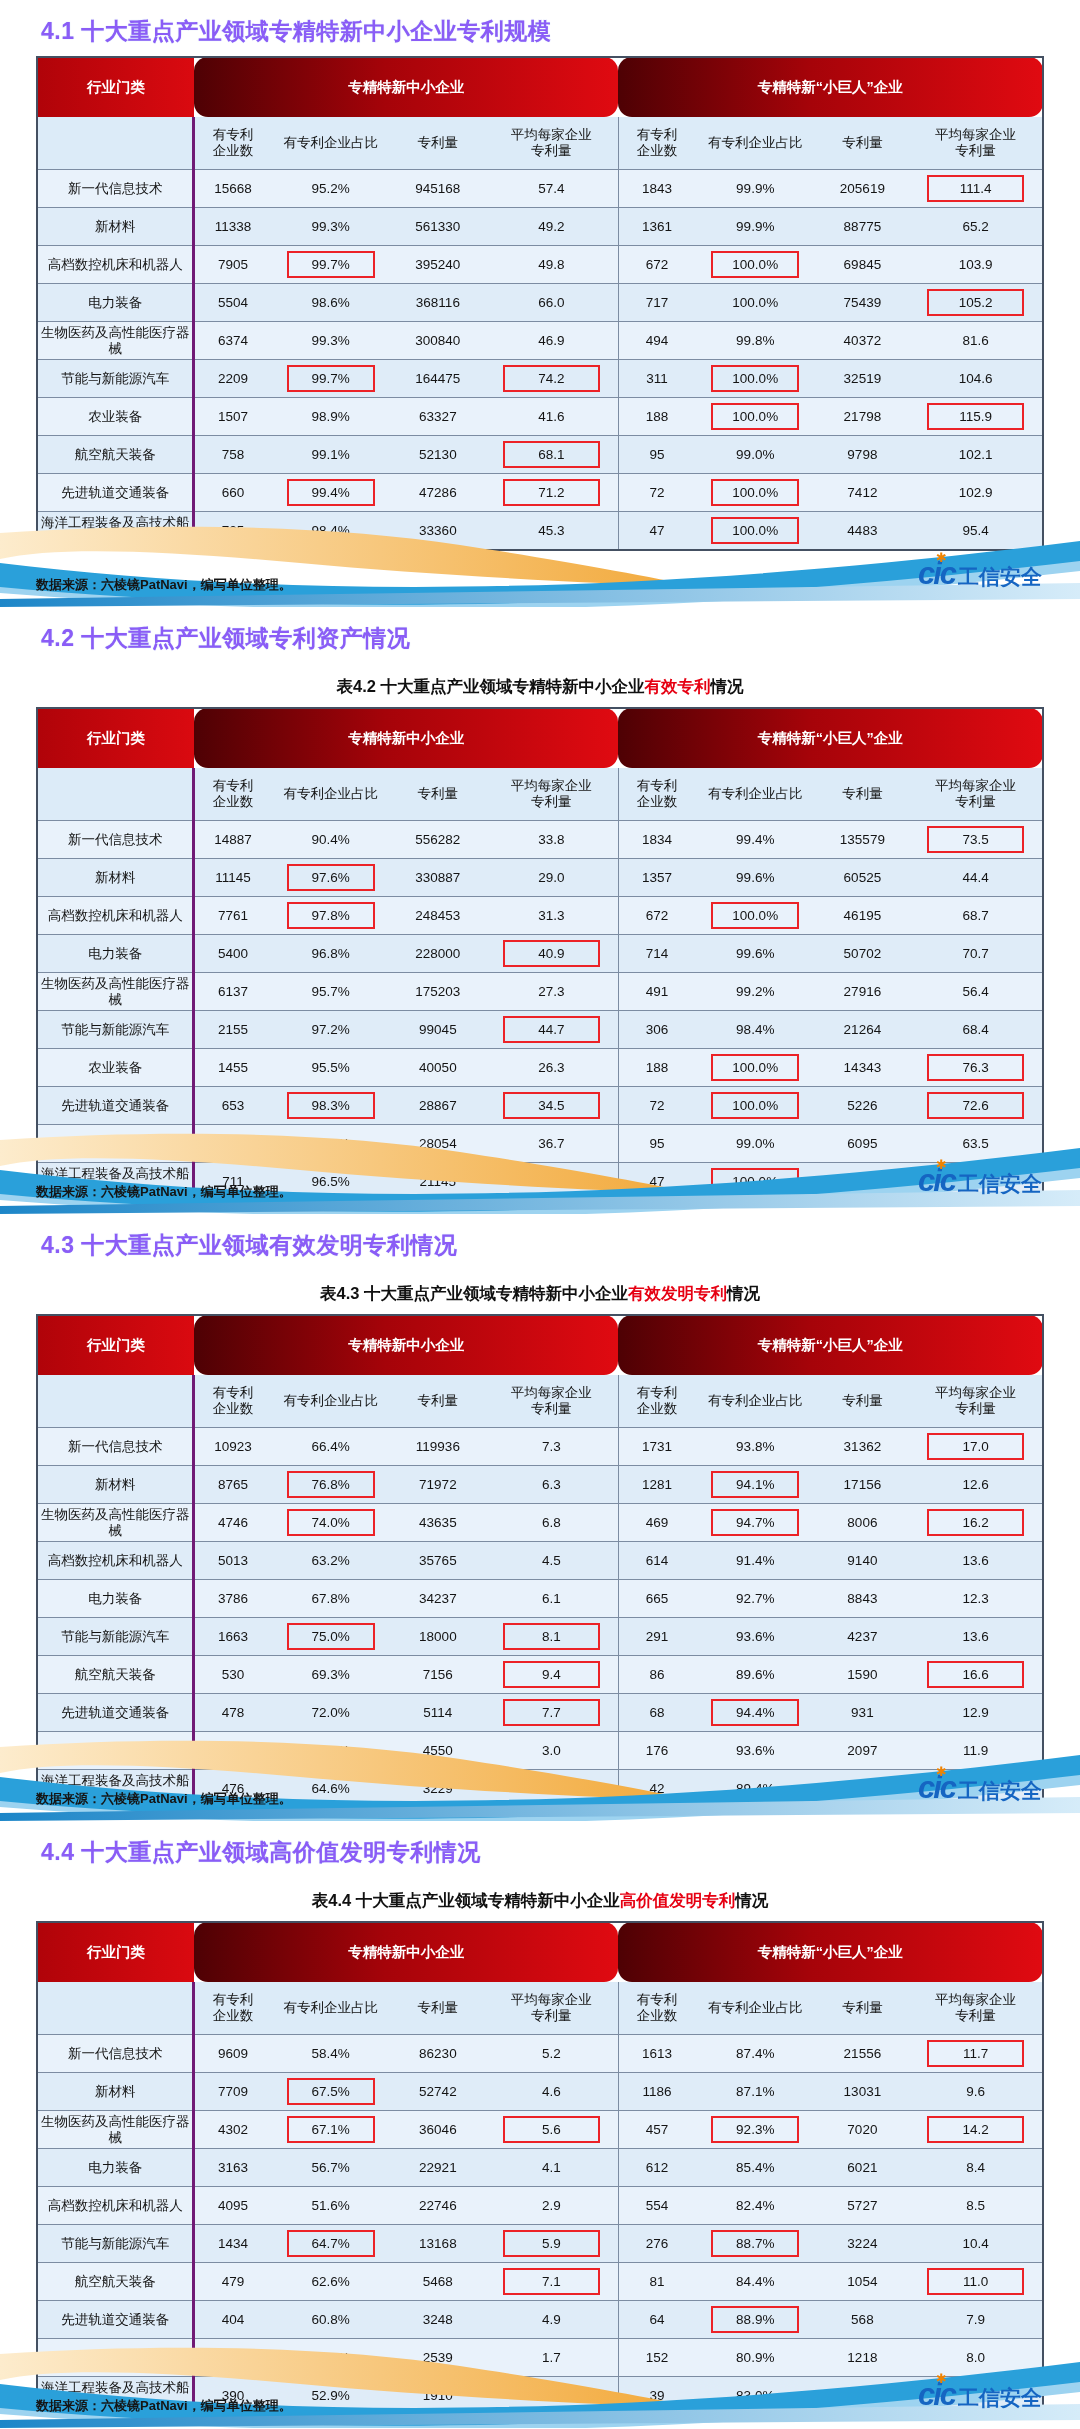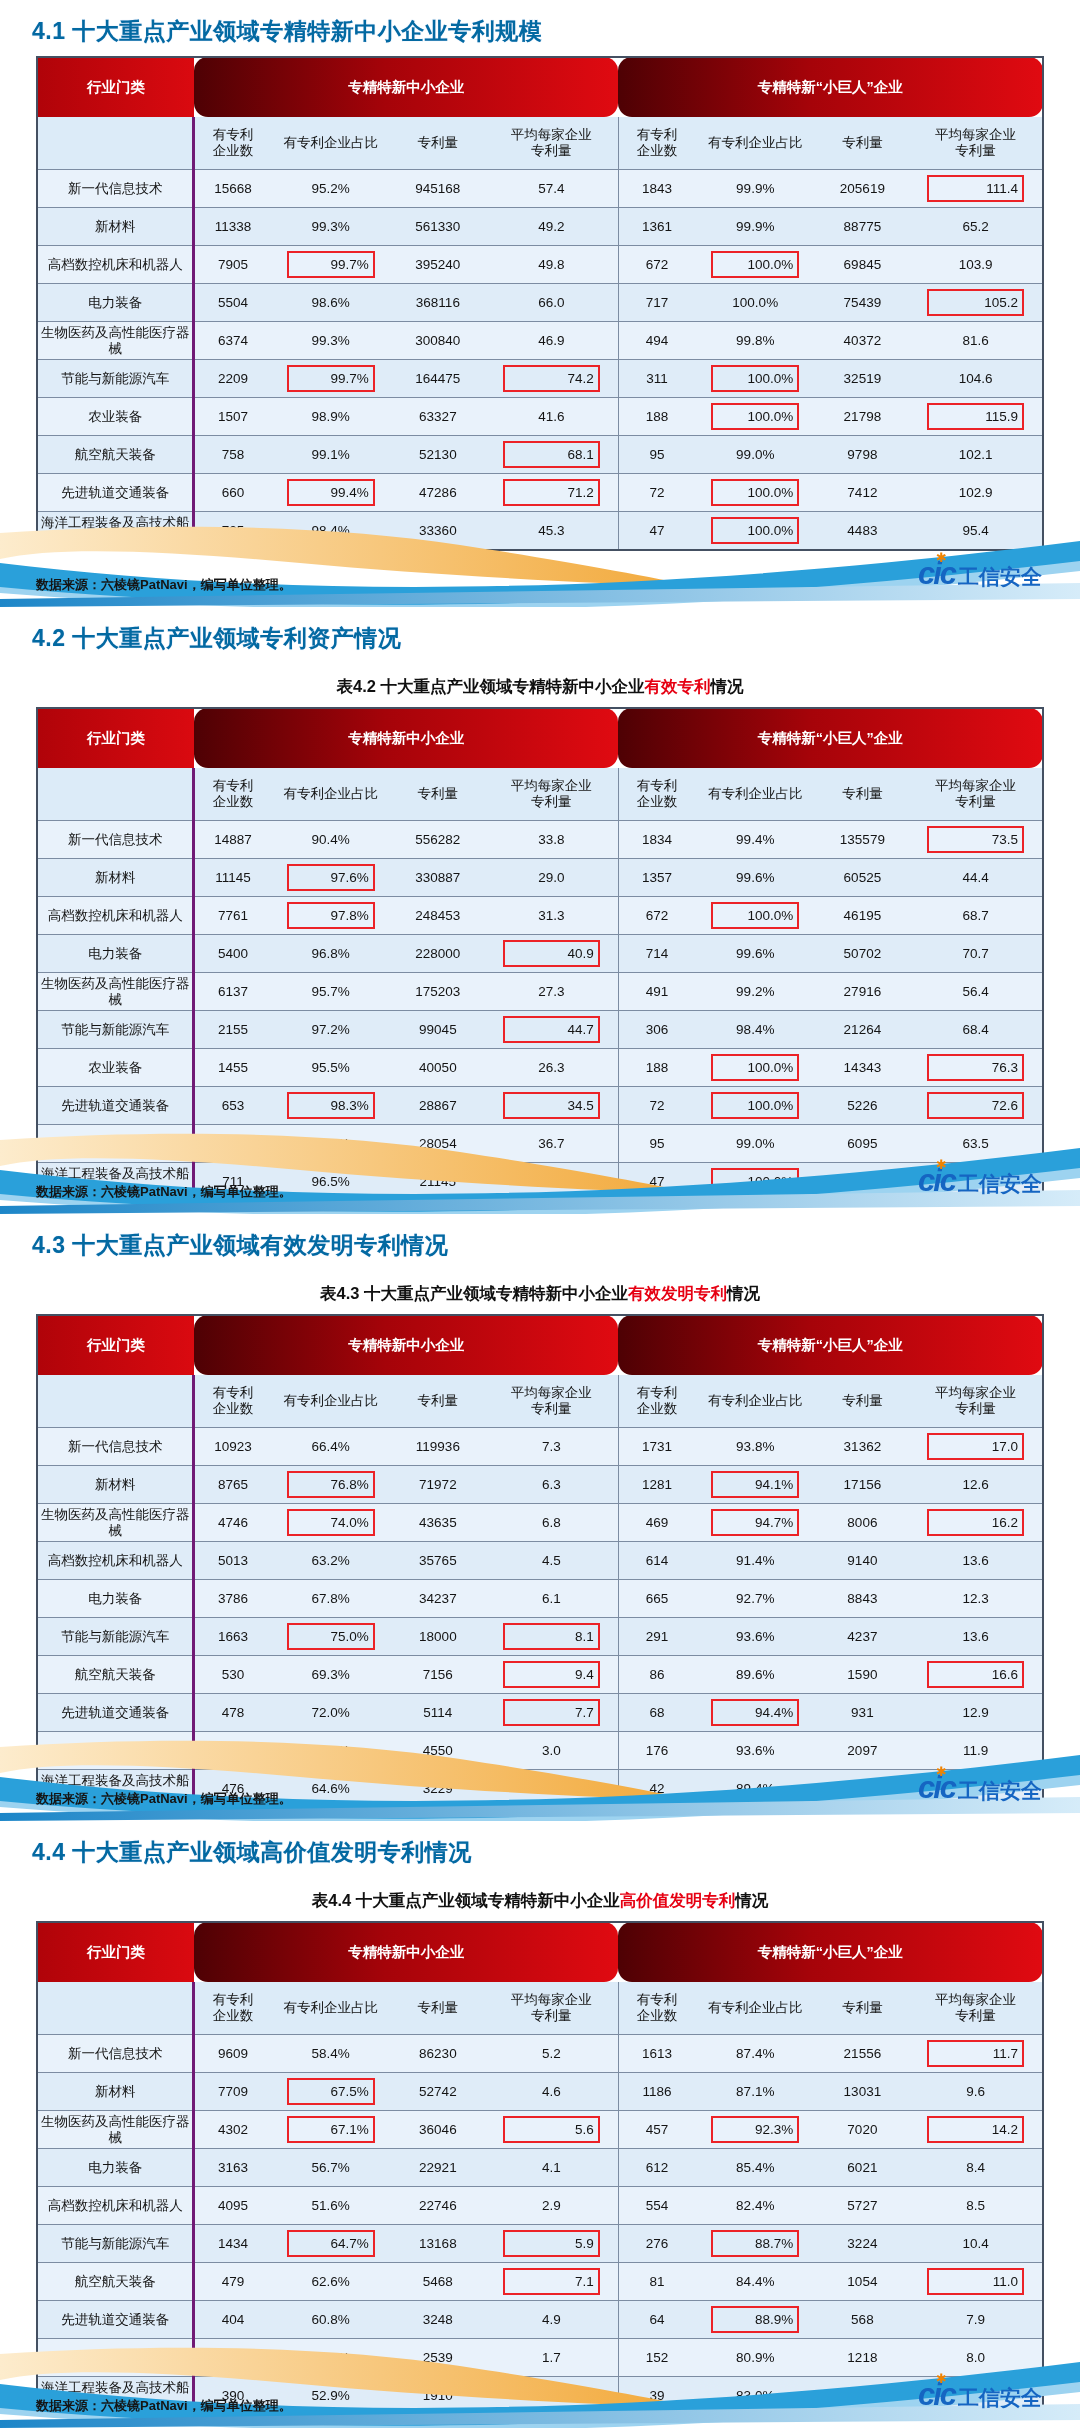--- a/index.html
+++ b/index.html
@@ -1,30 +1,30 @@
 <!DOCTYPE html>
 <html><head>
 <meta charset="utf-8">
 <style>
   html,body{margin:0;padding:0;background:#fff;}
   body{width:1080px;font-family:"Liberation Sans","DejaVu Sans",sans-serif;}
   .slide{position:relative;width:1080px;height:607px;background:#fff;overflow:hidden;}
-  .sec-title{margin:0;padding:16px 0 0 32px;font-size:23px;font-weight:800;color:#0369a1;letter-spacing:.5px;text-shadow:0 0 1px rgba(90,150,240,.45);}
+  .sec-title{margin:0;padding:16px 0 0 41px;font-size:23px;font-weight:800;color:#8b5cf6;letter-spacing:.5px;text-shadow:0 0 1px rgba(90,150,240,.45);}
   .caption{text-align:center;font-size:16.5px;font-weight:700;color:#101010;margin-top:22px;}
   .cap-red{color:#e60012;}
   table.ptable{border-collapse:collapse;width:1008px;margin:9px auto 0;table-layout:fixed;border:2px solid #445062;}
   .hrow1 th{color:#fff;font-size:14.5px;font-weight:700;height:27px;padding:16px;}
   th.industry-h{background:linear-gradient(90deg,#b00309,#da0a10);}
   th.group{background:linear-gradient(90deg,#4e0104 0%,#a50309 45%,#e00a11 100%);border-radius:14px;}
   .hrow2 th{background:#dcebf8;color:#141414;font-weight:400;font-size:13.5px;height:48px;white-space:pre-line;line-height:1.2;padding:2px 1px;}
   tbody td{background:#e9f2fb;text-align:center;font-size:13.5px;color:#141414;height:33px;border-top:1px solid #7c8ca2;line-height:1.15;padding:2px 1px;word-break:break-all;}
   tbody tr:nth-child(even) td{background:#dfecf8;}
   .ptable td:first-child,.hrow2 th:first-child{border-right:3px solid #701a75;}
   .ptable td:nth-child(5),.hrow2 th:nth-child(5){border-right:1px solid #7c8ca2;}
-  .hl{display:inline-block;min-width:74%;border:2px solid #ec2227;padding:4px 4px;box-sizing:border-box;text-align:right;}
+  .hl{display:inline-block;min-width:74%;border:2px solid #ec2227;padding:4px 4px;box-sizing:border-box;}
   .footer{position:absolute;left:0;right:0;bottom:0;height:94px;}
   .waves{position:absolute;left:0;top:0;width:100%;height:100%;display:block;}
   .source{position:absolute;left:36px;bottom:13px;font-size:13px;font-weight:700;color:#151515;z-index:3;}
   .logo{position:absolute;right:38px;bottom:16px;z-index:3;display:flex;align-items:baseline;}
   .cic{font-size:31px;line-height:.8;font-weight:800;font-style:italic;color:#1565c2;letter-spacing:-2px;position:relative;padding-right:3px;}
   .star-icon{position:absolute;left:45%;top:-9px;font-size:13px;font-style:normal;color:#f08300;}
   .logo-gs{font-size:21px;font-weight:800;color:#1565c2;font-family:Liberation Serif, serif;}
 </style>
 </head>
 <body>

